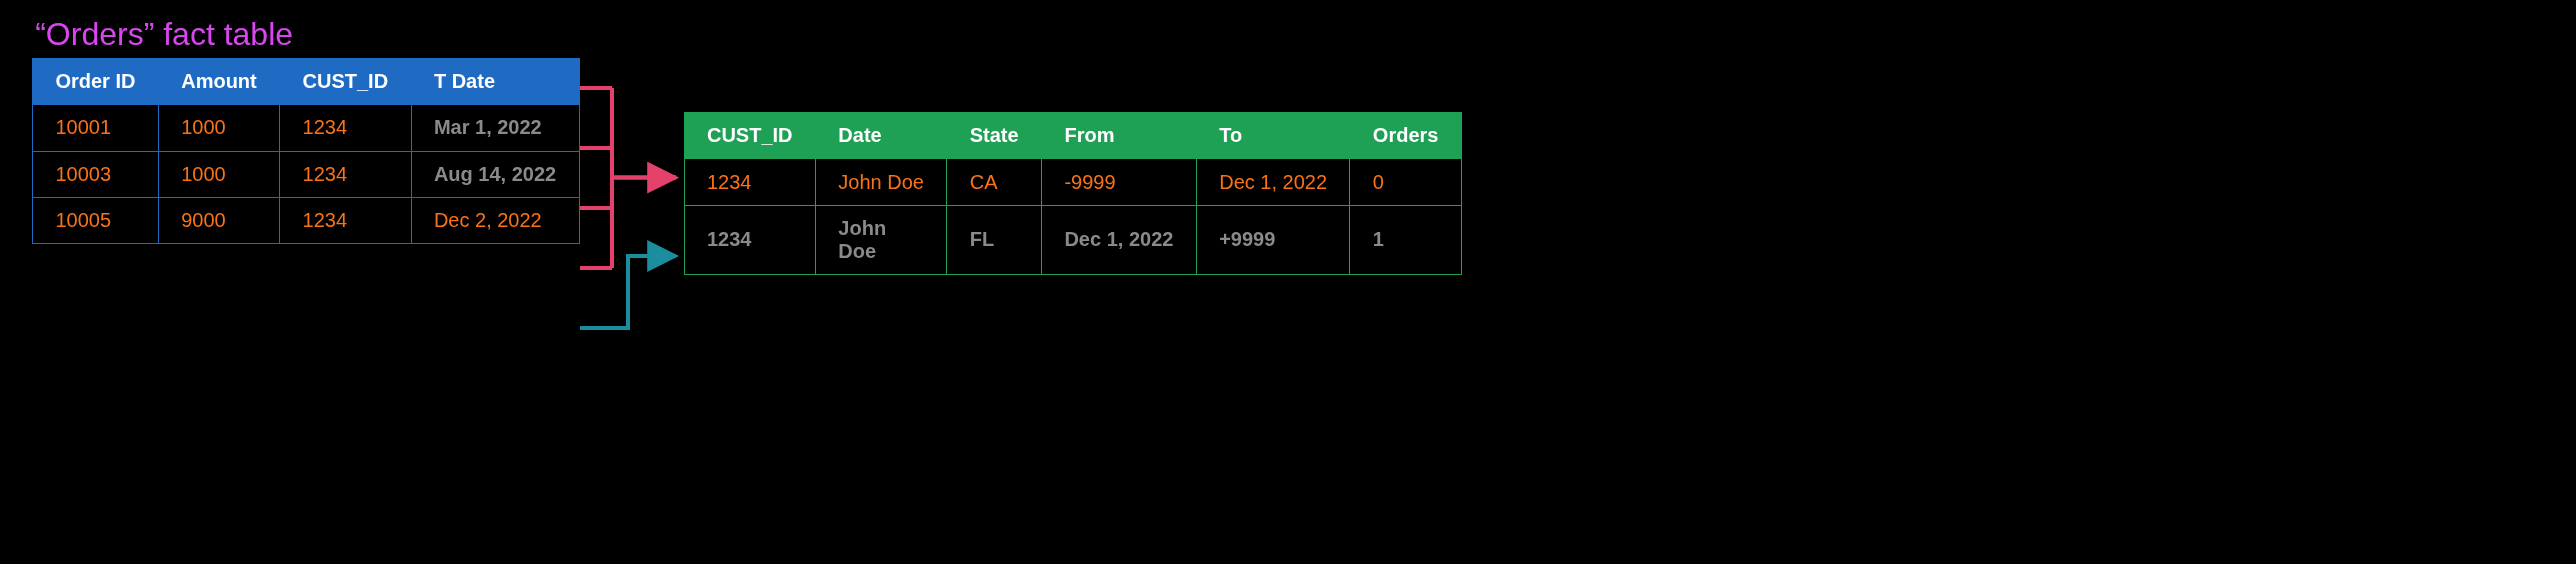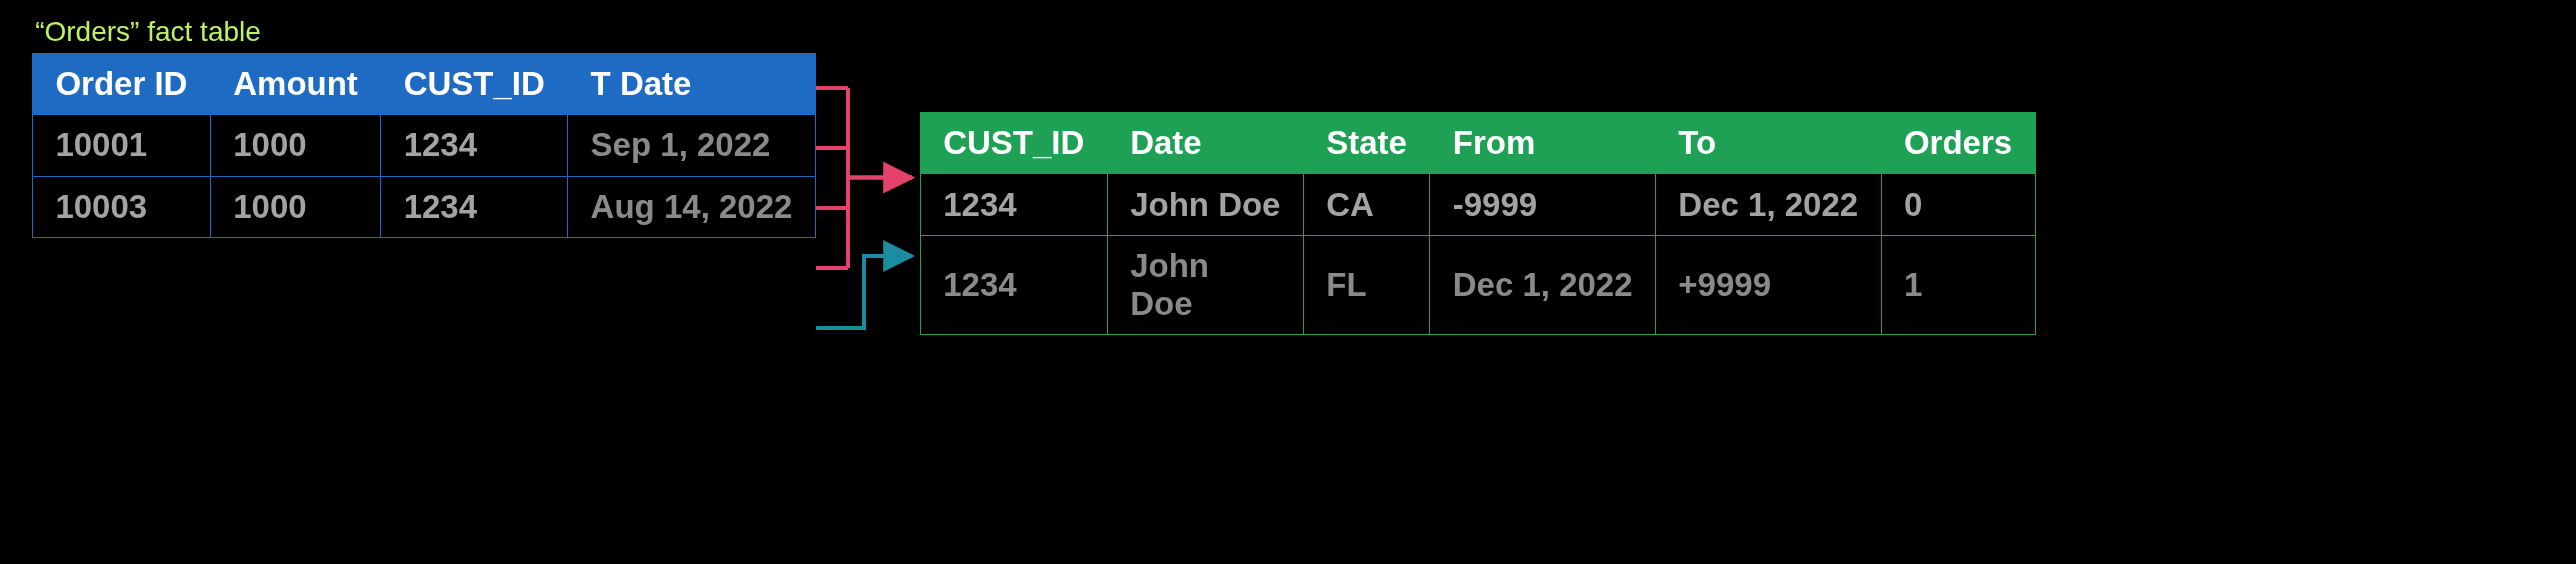--- a/index.html
+++ b/index.html
@@ -13,40 +13,40 @@
     height: 565px;
     position: relative;
   }
   .wrap {
     display: flex;
     align-items: flex-start;
     gap: 0;
   }
   .tbl-section { display: flex; flex-direction: column; }
   .tbl-caption {
-    font-size: 28px;
-    color: #bef264;
+    font-size: 32px;
+    color: #d946ef;
     margin-bottom: 4.8px;
     padding-left: 3.2px;
     font-weight: 400;
   }
   table {
     border-collapse: collapse;
-    font-size: 33px;
+    font-size: 20px;
   }
   th {
     color: #ffffff;
     font-weight: 700;
     text-align: left;
     padding: 11.2px 22.4px;
   }
   td {
     padding: 11.2px 22.4px;
-    color: #a3a3a3;
-    font-weight: 700;
+    color: #f97316;
+    font-weight: 400;
   }
   .orders th { background: #1f6bc4; }
   .orders td, .orders th { border: 0.8px solid #1f6bc4; }
   .orders { background: #000000; }
   .customers th { background: #1ea055; }
   .customers td, .customers th { border: 0.8px solid #1ea055; }
   .customers { background: #000000; }
   .bold-cell { color: #8a8a8a; font-weight: 700; }
   .bold-row td { font-weight: 700; color: #8a8a8a; }
   .connectors {
@@ -81,27 +81,33 @@
           <th>Amount</th>
           <th>CUST_ID</th>
           <th>T Date</th>
         </tr>
       </thead>
       <tbody>
         <tr>
           <td>10001</td>
           <td>1000</td>
           <td>1234</td>
-          <td class="bold-cell">Sep 1, 2022</td>
+          <td class="bold-cell">Mar 1, 2022</td>
         </tr>
         <tr>
           <td>10003</td>
           <td>1000</td>
           <td>1234</td>
           <td class="bold-cell">Aug 14, 2022</td>
+        </tr>
+        <tr>
+          <td>10005</td>
+          <td>9000</td>
+          <td>1234</td>
+          <td>Dec 2, 2022</td>
         </tr>
       </tbody>
     </table>
   </div>
 
   <div class="connectors">
     <svg class="conn" viewBox="0 0 130 460">
       <defs>
         <marker id="arrow-pink" viewBox="0 0 10 10" refX="9" refY="5" markerWidth="8" markerHeight="8" orient="auto-start-reverse">
           <path d="M 0 0 L 10 5 L 0 10 z" fill="#e4426a"></path>

